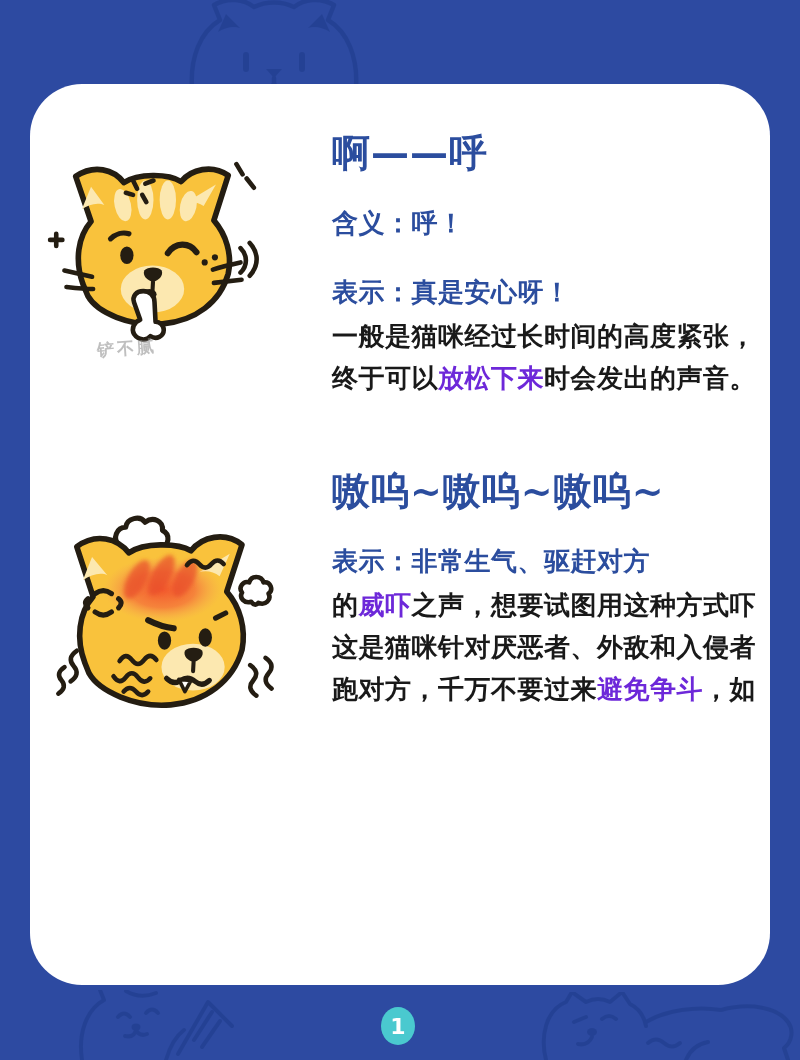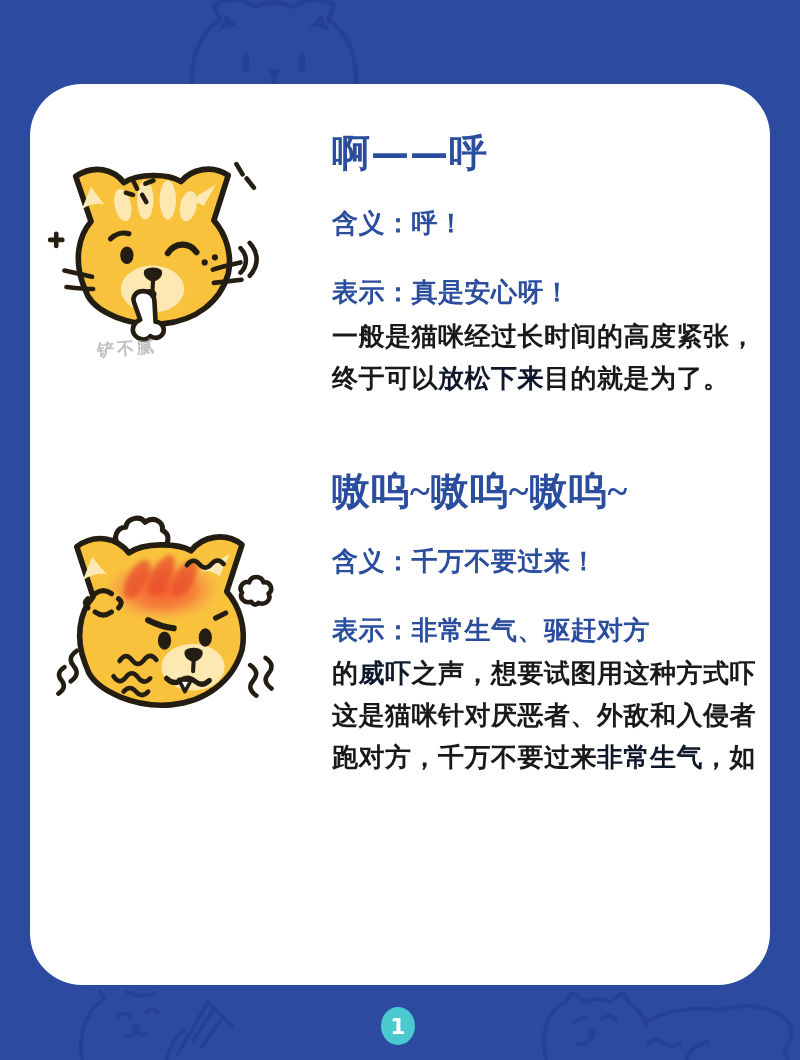--- a/index.html
+++ b/index.html
@@ -21,21 +21,21 @@
   }
   .meta{
     font-size:26px;line-height:41px;font-weight:700;
     color:#2b4d9e;white-space:nowrap;letter-spacing:0.5px;margin-top:28px;
   }
   .body{margin-top:2px;}
   .body-line{
     font-size:26px;line-height:42px;font-weight:700;
     color:#191919;white-space:nowrap;letter-spacing:0.5px;
   }
-  .body-line .hl{color:#0f172a;}
+  .body-line .hl{color:#6d28d9;}
   .cat-illo{position:absolute;}
   .watermark{
     position:absolute;left:97px;top:337px;
     font-size:17px;font-weight:700;color:#8c8c8c;opacity:.55;
     letter-spacing:3px;transform:rotate(-4deg);
   }
   .page-badge{
     position:absolute;left:381px;top:1007px;width:34px;height:38px;
     background:#4ac9cf;border-radius:50%;
     color:#ffffff;font-size:22px;font-weight:700;
@@ -134,21 +134,21 @@
       </g>
     </svg>
     <div class="watermark" style="left:67px;top:253px;">铲不腻</div>
 
     <div class="section" style="top:47px;">
       <h2 class="section-title">啊——呼</h2>
       <div class="meta">含义：呼！</div>
       <div class="meta">表示：真是安心呀！</div>
       <div class="body">
           <div class="body-line"><span>一般是猫咪经过长时间的高度紧张，</span></div>
-          <div class="body-line"><span>终于可以</span><span class="hl">放松下来</span><span>目的就是为了。</span></div>
+          <div class="body-line"><span>终于可以</span><span class="hl">放松下来</span><span>时会发出的声音。</span></div>
         </div>
     </div>
 
     <svg class="cat-illo" style="left:12px;top:428px;" width="245" height="250" viewBox="0 0 240 245">
       <defs>
         <radialGradient id="flush" cx="50%" cy="50%" r="50%">
           <stop offset="0%" stop-color="#f2522c" stop-opacity="0.95"></stop>
           <stop offset="55%" stop-color="#f4683a" stop-opacity="0.7"></stop>
           <stop offset="100%" stop-color="#f4a05a" stop-opacity="0"></stop>
         </radialGradient>
@@ -203,28 +203,27 @@
           <path d="M34,136 q-10,7 -3,15 q7,8 -3,15"></path>
           <path d="M22,152 q-9,6 -3,13 q6,7 -3,13"></path>
           <path d="M204,150 q10,7 3,15 q-7,8 3,15"></path>
           <path d="M219,143 q10,7 3,15 q-7,8 3,15"></path>
         </g>
 
         <path d="M205,88 C198,90 193,84 196,79 C192,74 197,67 203,69 C205,62 215,62 217,69 C224,68 227,76 222,80 C225,86 219,92 212,89 C210,92 207,91 205,88 Z" fill="#ffffff" stroke="#241d12" stroke-width="4.5"></path>
       </g>
     </svg>
 
-    <div class="section" style="top:385px;font-family:Liberation Serif, serif;">
+    <div class="section" style="top:385px;">
       <h2 class="section-title">嗷呜~嗷呜~嗷呜~</h2>
-      <div class="meta">含义：千万不要过来！</div>
       <div class="meta">表示：非常生气、驱赶对方</div>
       <div class="body">
           <div class="body-line"><span>的</span><span class="hl">威吓</span><span>之声，想要试图用这种方式吓</span></div>
           <div class="body-line"><span>这是猫咪针对厌恶者、外敌和入侵者</span></div>
-          <div class="body-line"><span>跑对方，千万不要过来</span><span class="hl">非常生气</span><span>，如</span></div>
+          <div class="body-line"><span>跑对方，千万不要过来</span><span class="hl">避免争斗</span><span>，如</span></div>
         </div>
     </div>
 
   </div>
 
   <div class="page-badge">1</div>
 
 </div>
 
 </body></html>

